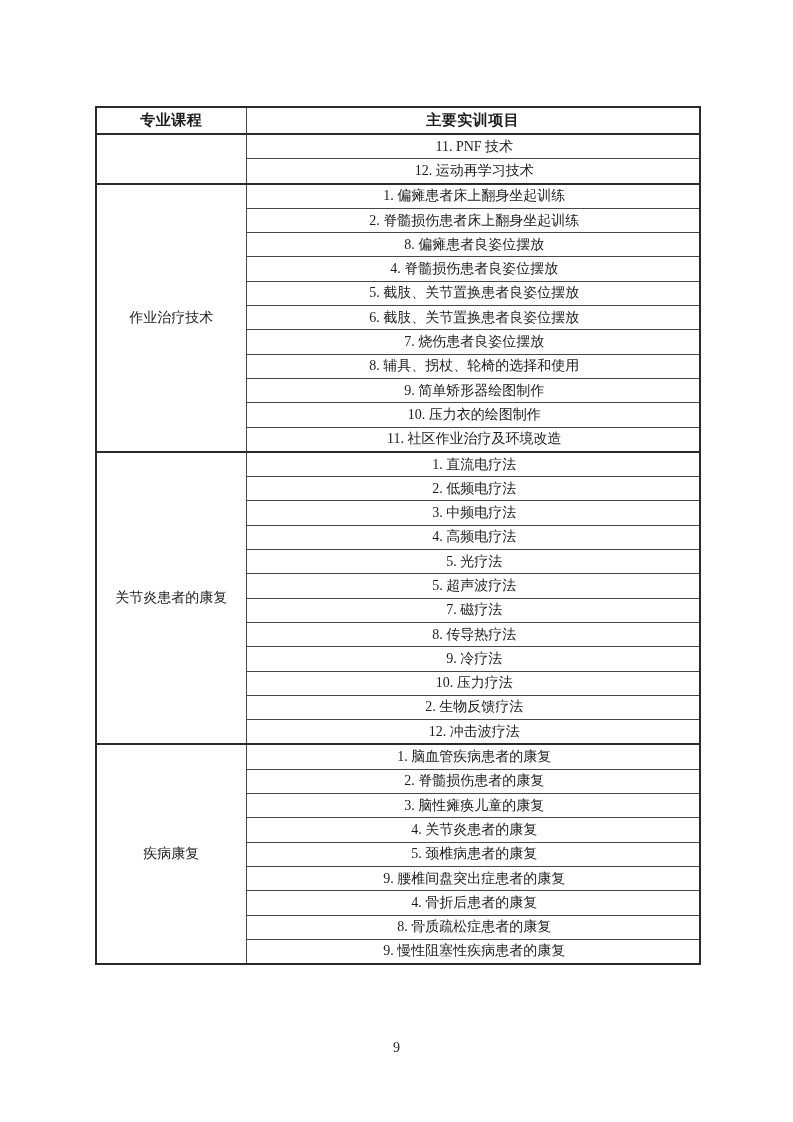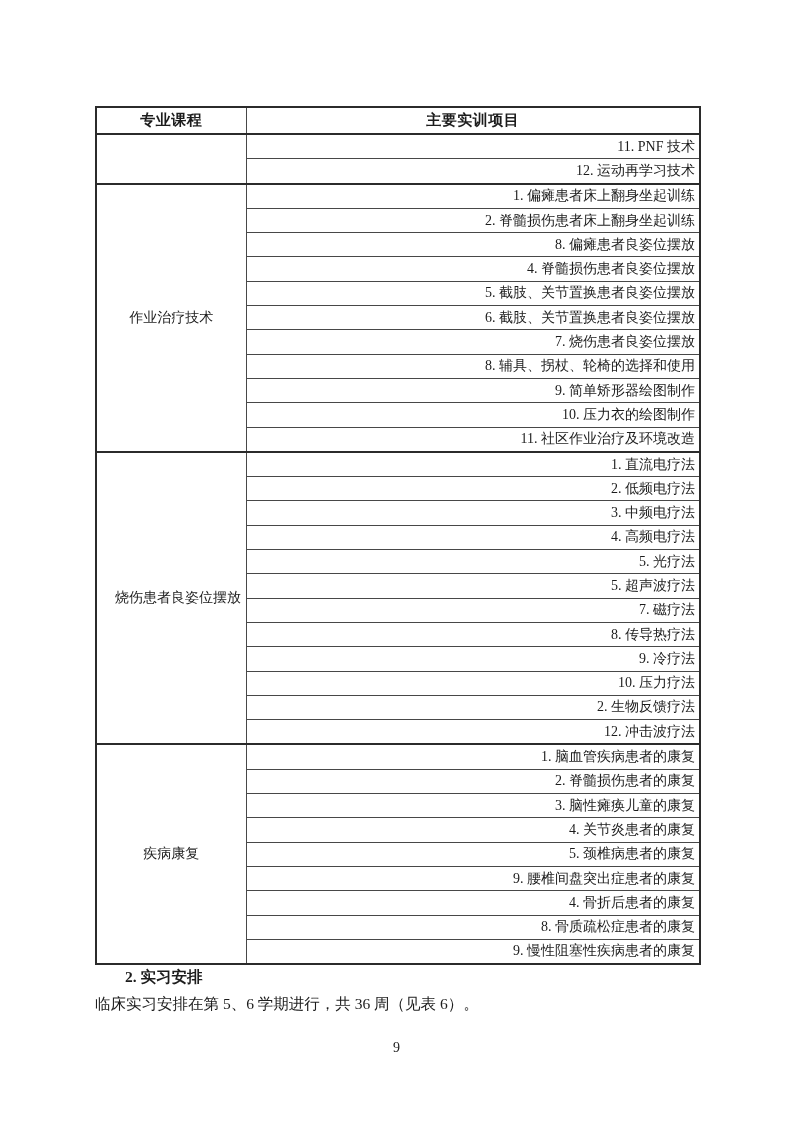--- a/index.html
+++ b/index.html
@@ -38,21 +38,21 @@
     font-weight: bold;
     text-align: center;
     border-bottom: 2px solid #2b2b2b;
     letter-spacing: 0.5px;
     margin-left: 46px;
   }
   .training-table td.item-cell {
     height: 23.3px;
     font-size: 14px;
     padding: 0 4px 0 7px;
-    text-align: right;
+    text-align: center;
   }
   .training-table td.course-cell {
     font-size: 14px;
     text-align: center;
     padding: 0 18px;
   }
   .training-table tr.section-start td {
     border-top: 2px solid #2b2b2b;
   }
   .footer-block {
@@ -133,21 +133,21 @@
         <tr>
           <td class="item-cell">9. 简单矫形器绘图制作</td>
         </tr>
         <tr>
           <td class="item-cell">10. 压力衣的绘图制作</td>
         </tr>
         <tr>
           <td class="item-cell">11. 社区作业治疗及环境改造</td>
         </tr>
         <tr class="section-start">
-          <td class="course-cell" rowspan="12">烧伤患者良姿位摆放</td>
+          <td class="course-cell" rowspan="12">关节炎患者的康复</td>
           <td class="item-cell">1. 直流电疗法</td>
         </tr>
         <tr>
           <td class="item-cell">2. 低频电疗法</td>
         </tr>
         <tr>
           <td class="item-cell">3. 中频电疗法</td>
         </tr>
         <tr>
           <td class="item-cell">4. 高频电疗法</td>
@@ -200,20 +200,16 @@
         </tr>
         <tr>
           <td class="item-cell">8. 骨质疏松症患者的康复</td>
         </tr>
         <tr>
           <td class="item-cell">9. 慢性阻塞性疾病患者的康复</td>
         </tr>
       </tbody>
   </table>
 
-  <div class="footer-block">
-    <div class="footer-heading">2. 实习安排</div>
-    <div class="footer-paragraph">临床实习安排在第 5、6 学期进行，共 36 周（见表 6）。</div>
-  </div>
 
   <div class="page-number">9</div>
 
 </div>
 
 </body></html>

